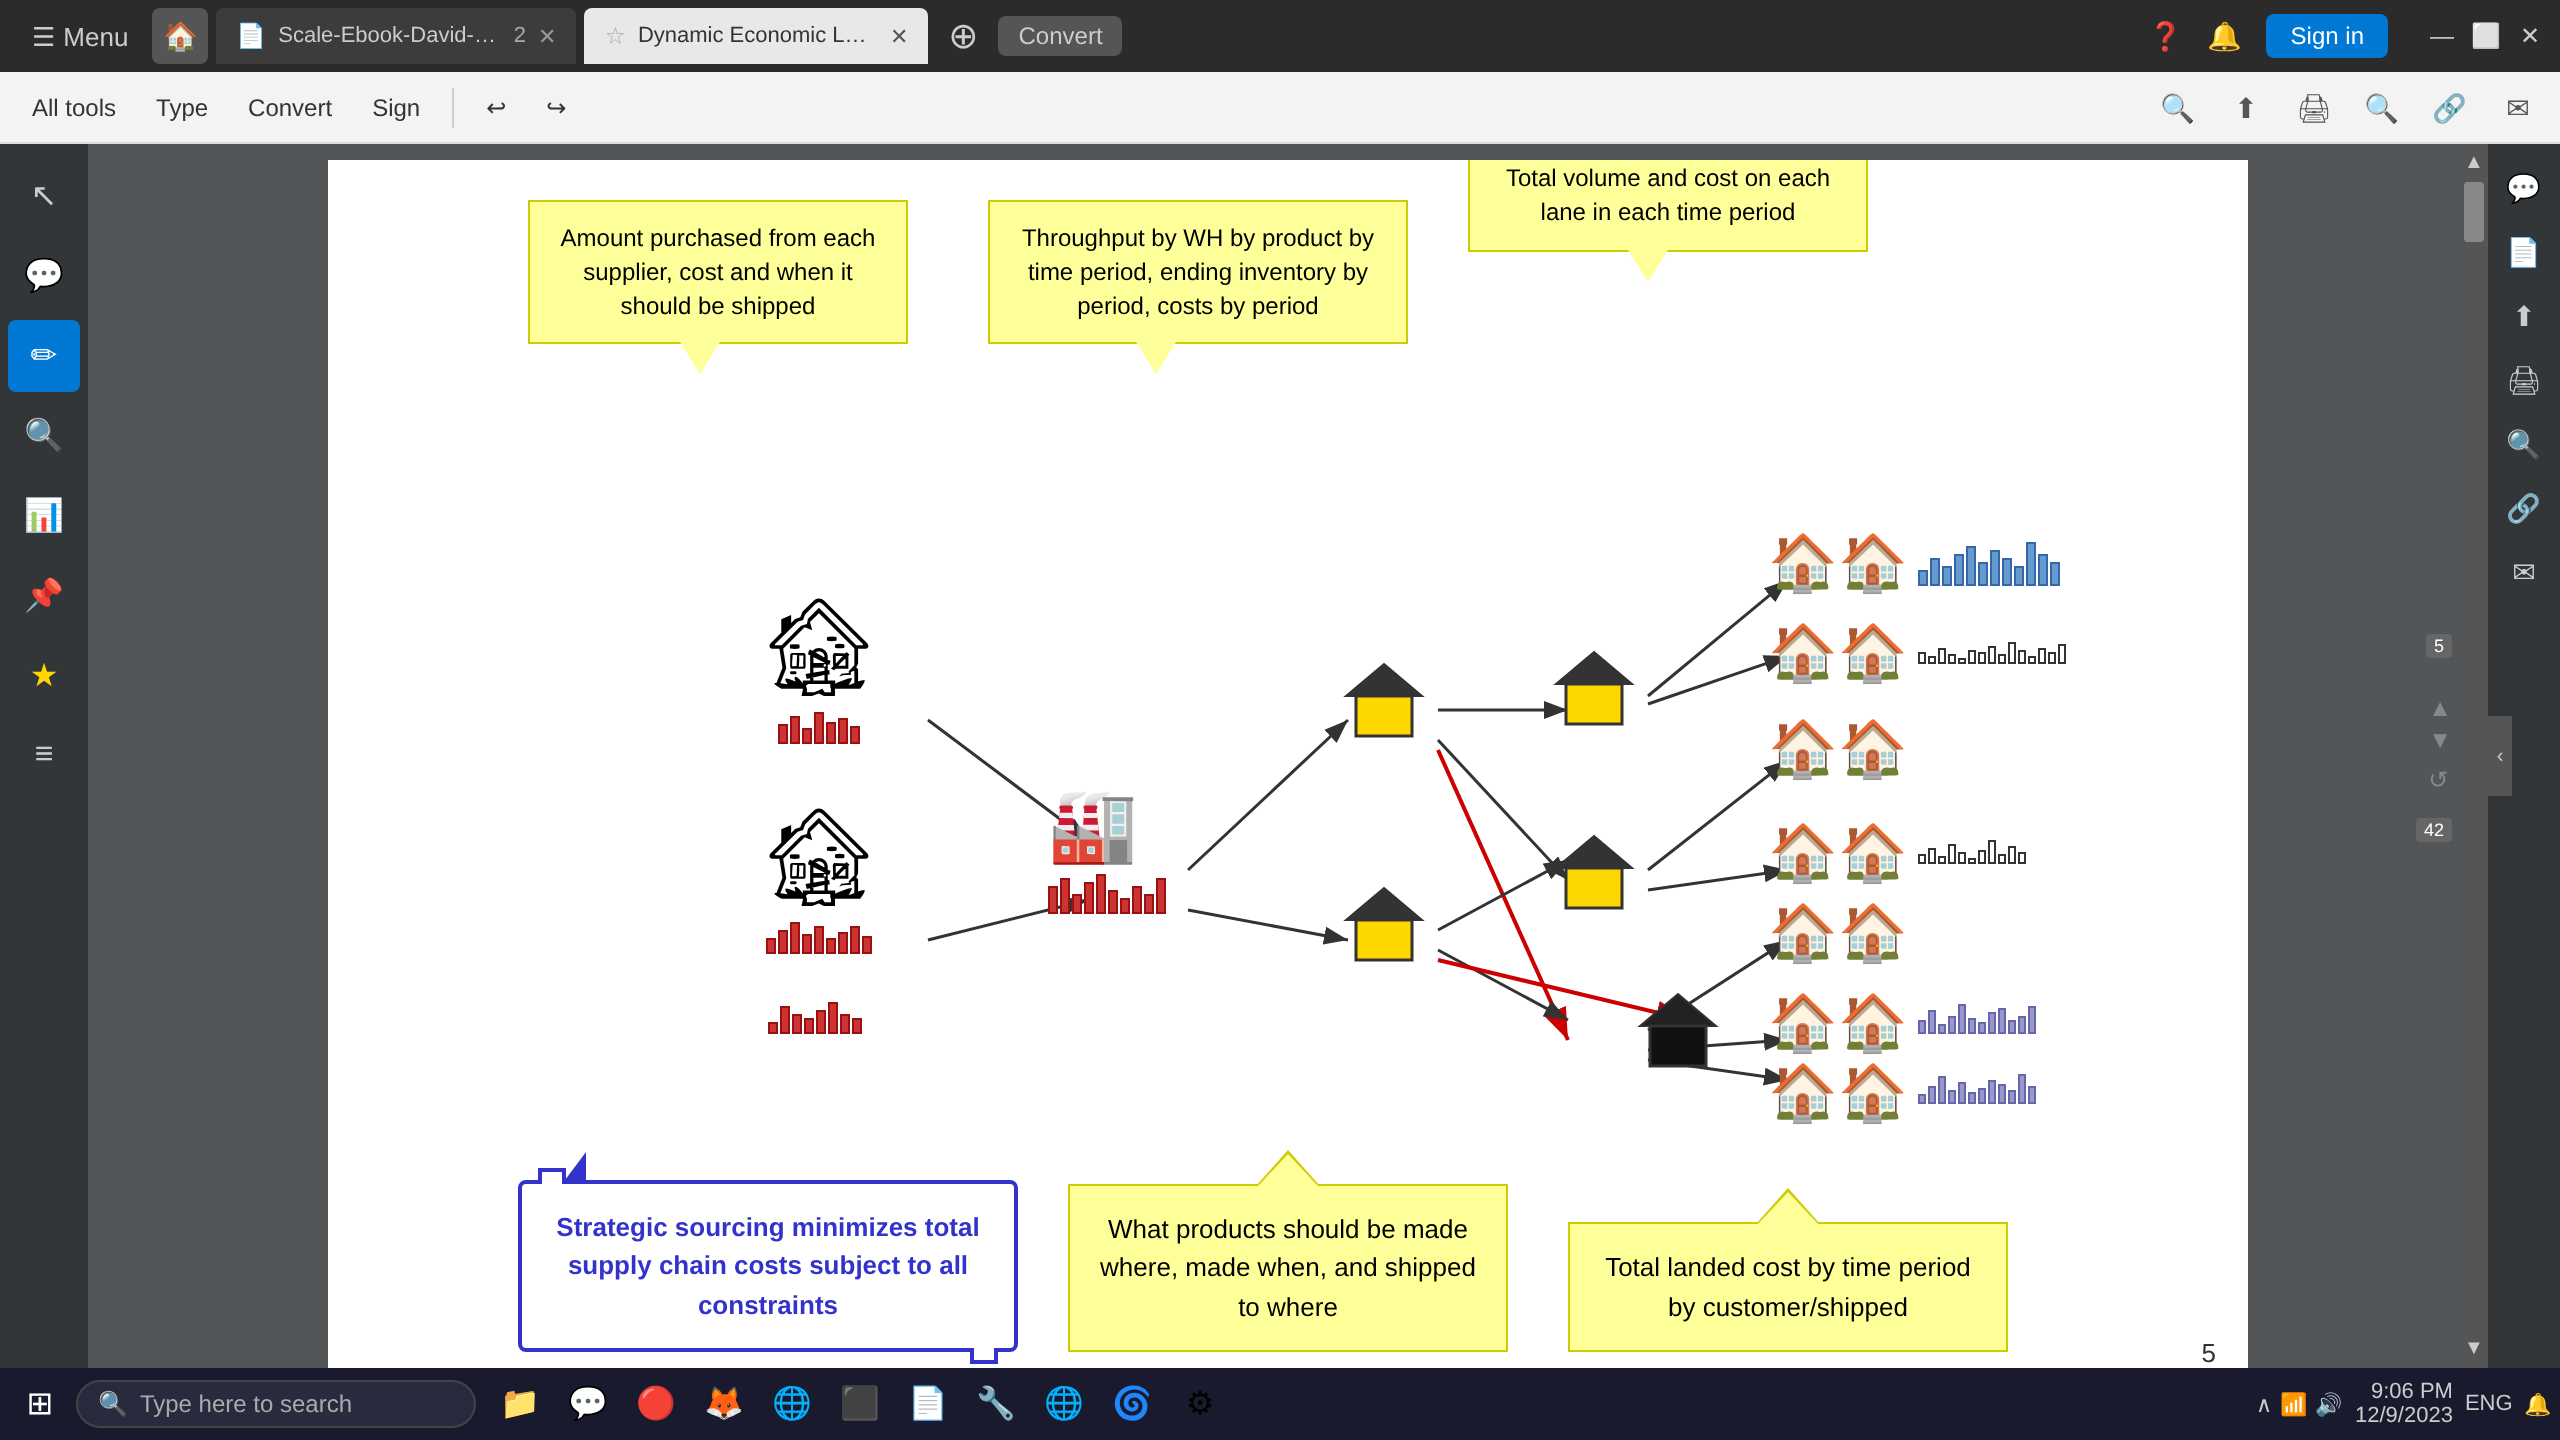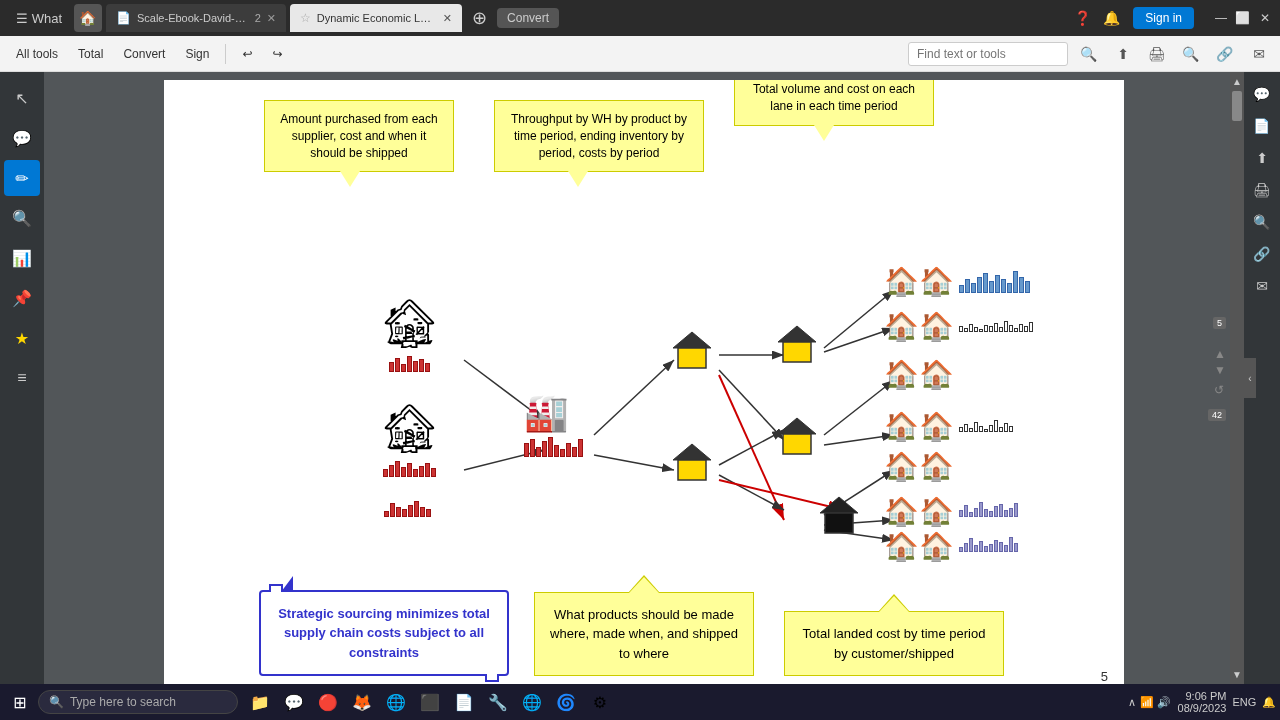--- a/index.html
+++ b/index.html
@@ -292,21 +292,21 @@
       font-size: 11px;
       color: #ccc;
     }
   </style>
 </head>
 <body>
 
 <div class="browser-bar">
   <div class="browser-menu-btn">
     <span>☰</span>
-    <span>What</span>
+    <span>Menu</span>
   </div>
   <div class="browser-home-btn">🏠</div>
 
   <div class="tab" style="background:#3c3c3c; color:#ccc;">
     <span style="color:#f44;">📄</span>
     <span style="font-size:11px;max-width:120px;overflow:hidden;white-space:nowrap;text-overflow:ellipsis;">Scale-Ebook-David-Finkel.pdf</span>
     <span style="font-size:11px;color:#aaa;">2</span>
     <span class="tab-close">✕</span>
   </div>
 
@@ -326,29 +326,28 @@
     <div class="window-controls">
       <div class="win-btn">—</div>
       <div class="win-btn">⬜</div>
       <div class="win-btn">✕</div>
     </div>
   </div>
 </div>
 
 <div class="toolbar">
   <span class="toolbar-btn">All tools</span>
-  <span class="toolbar-btn">Total</span>
+  <span class="toolbar-btn">Type</span>
   <span class="toolbar-btn">Convert</span>
   <span class="toolbar-btn">Sign</span>
   <div class="toolbar-divider"></div>
   <span class="toolbar-btn">↩</span>
   <span class="toolbar-btn">↪</span>
 
   <div class="toolbar-right">
-    <input class="find-tools-input" type="text" placeholder="Find text or tools" style="">
     <span class="toolbar-icon-btn">🔍</span>
     <span class="toolbar-icon-btn">⬆</span>
     <span class="toolbar-icon-btn">🖨</span>
     <span class="toolbar-icon-btn">🔍</span>
     <span class="toolbar-icon-btn">🔗</span>
     <span class="toolbar-icon-btn">✉</span>
   </div>
 </div>
 
 <div class="main-layout">
@@ -703,18 +702,18 @@
   </div>
 
   <div class="taskbar-right">
     <div class="sys-tray">
       <span>∧</span>
       <span>📶</span>
       <span>🔊</span>
     </div>
     <div style="display:flex;flex-direction:column;align-items:flex-end;">
       <span>9:06 PM</span>
-      <span>08/9/2023</span>
+      <span>12/9/2023</span>
     </div>
     <span>ENG</span>
     <span>🔔</span>
   </div>
 </div>
 
 </body></html>

